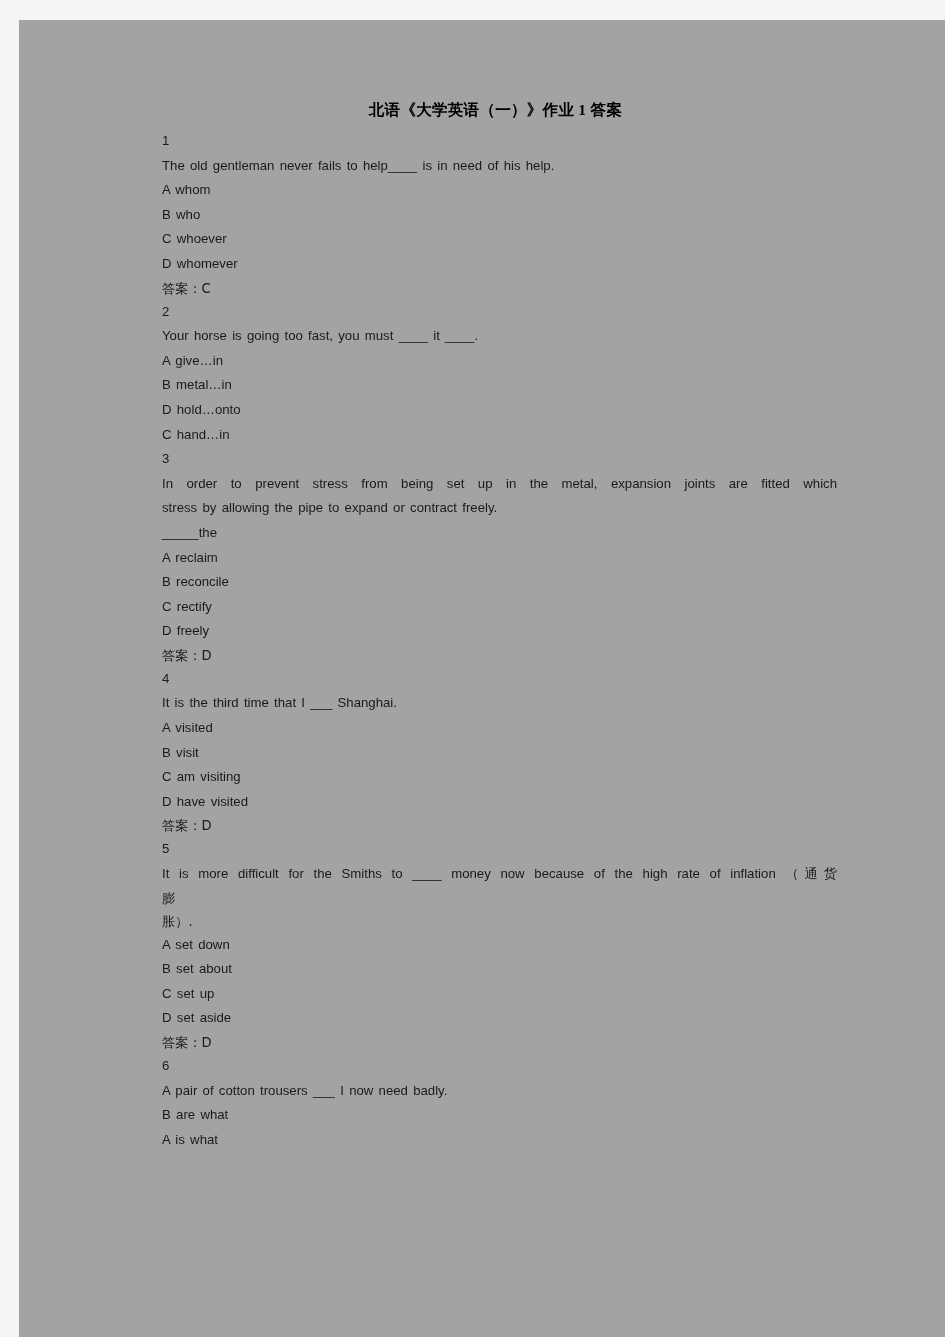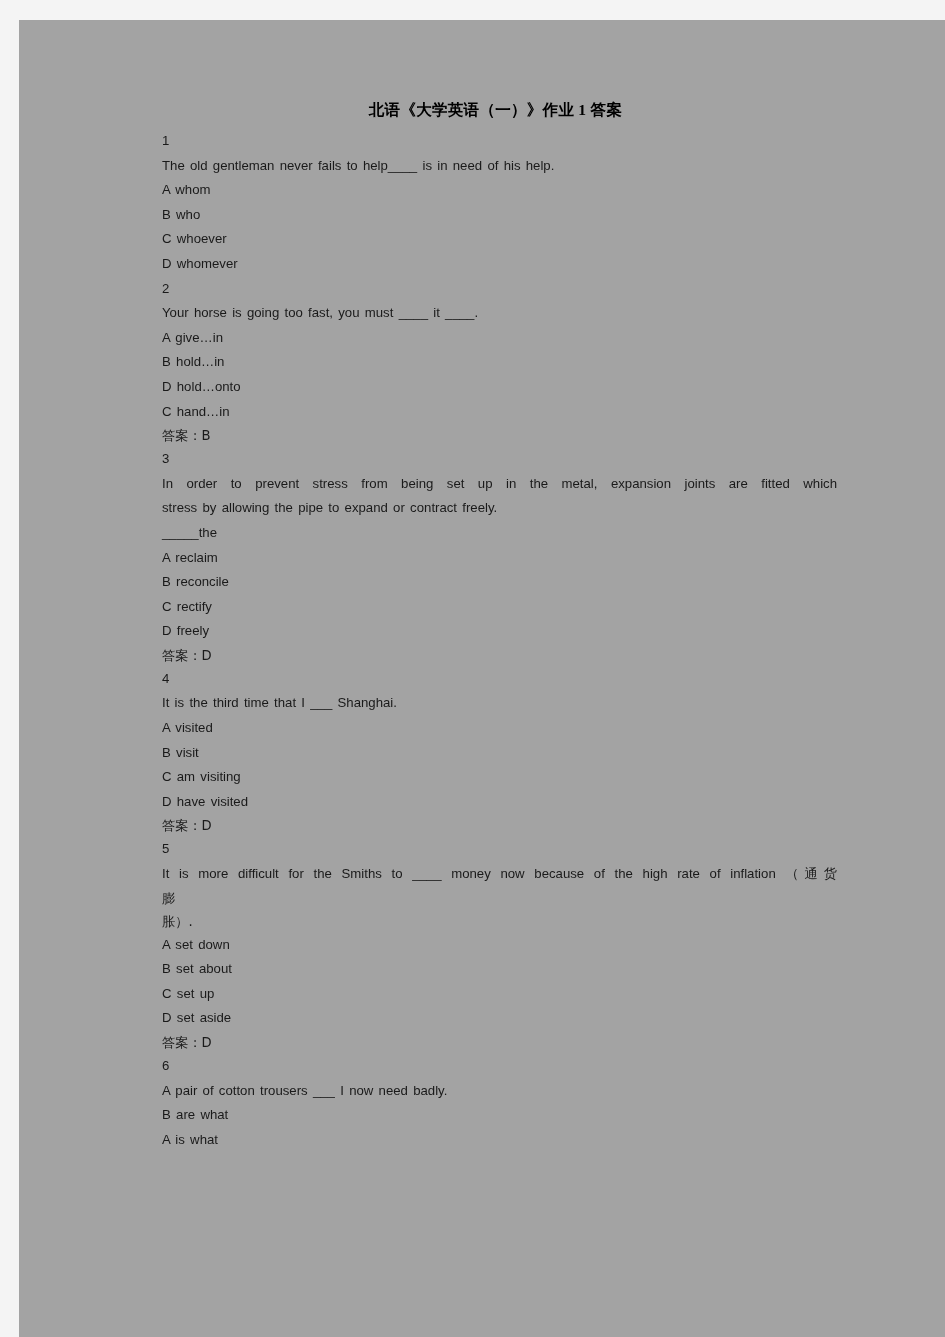--- a/index.html
+++ b/index.html
@@ -77,28 +77,28 @@
     <div class="doc-title">北语《大学英语（一）》作业 1 答案</div>
 
     <div class="body-block">
 
       <p class="line qnum">1</p>
       <p class="line">The old gentleman never fails to help____ is in need of his help.</p>
       <p class="line">A whom</p>
       <p class="line">B who</p>
       <p class="line">C whoever</p>
       <p class="line">D whomever</p>
+      <p class="line cjk">答案：C</p>
 
       <p class="line qnum">2</p>
       <p class="line">Your horse is going too fast, you must ____ it ____.</p>
       <p class="line">A give…in</p>
-      <p class="line">B hold…in</p>
+      <p class="line">B metal…in</p>
       <p class="line">D hold…onto</p>
       <p class="line">C hand…in</p>
-      <p class="line cjk">答案：B</p>
 
       <p class="line qnum">3</p>
       <p class="line wide">In order to prevent stress from being set up in the metal, expansion joints are fitted which</p>
       <p class="line">stress by allowing the pipe to expand or contract freely.</p>
       <p class="line qnum">_____the</p>
       <p class="line">A reclaim</p>
       <p class="line">B reconcile</p>
       <p class="line">C rectify</p>
       <p class="line">D freely</p>
       <p class="line cjk">答案：D</p>

